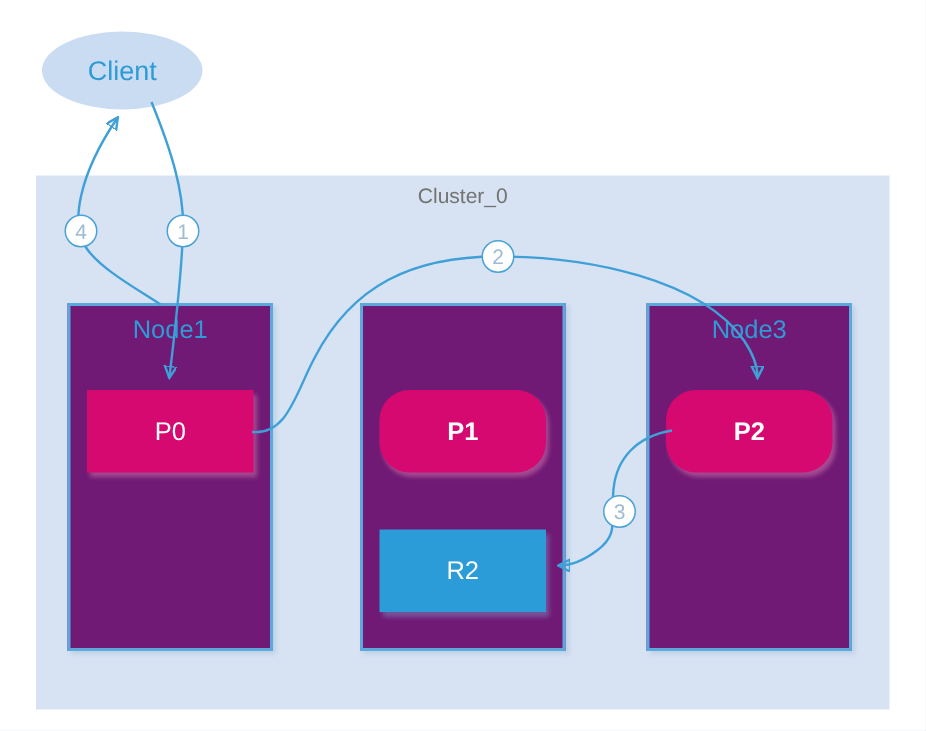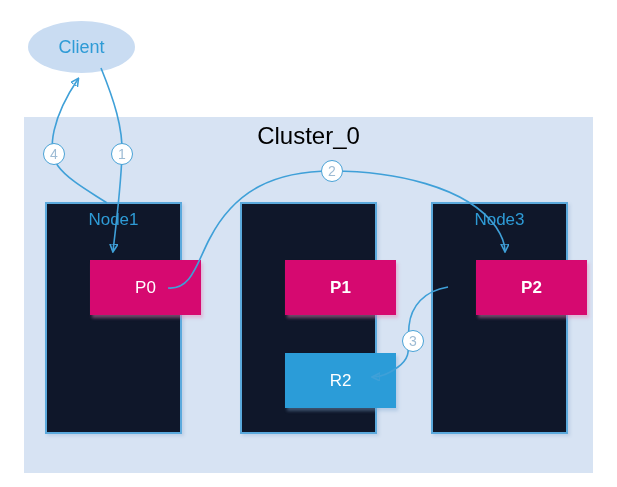--- a/index.html
+++ b/index.html
@@ -17,46 +17,46 @@
     display:flex;align-items:center;justify-content:center;
     color:#2e9bd6;font-size:18px;
   }
   
   .cluster{
     position:absolute;left:24px;top:117px;width:569px;height:356px;
     background:#d7e3f3;
   }
   .cluster-title{
     position:absolute;left:24px;top:122px;width:569px;
-    text-align:center;color:#000000;font-size:24px;
+    text-align:center;color:#737373;font-size:14px;
   }
   
   .node{
     position:absolute;top:202px;width:137px;height:232px;
-    background:#0f172a;border:2px solid #5ba9dc;
+    background:#701a75;border:2px solid #5ba9dc;
     box-sizing:border-box;
     box-shadow:2px 2px 3px rgba(120,150,190,0.25);
   }
   .node.n1{left:45px;}
   .node.n2{left:240px;}
   .node.n3{left:431px;}
   .node-title{
     position:absolute;top:6px;left:0;width:100%;
     text-align:center;color:#2e9bd6;font-size:17px;
   }
   .pbox,.rbox{
     position:absolute;left:11px;width:111px;height:55px;
     display:flex;align-items:center;justify-content:center;
-    color:#ffffff;font-size:17px;margin-left:32px;
+    color:#ffffff;font-size:17px;
   }
   .pbox{
     top:56px;background:#d60970;
     box-shadow:2px 3px 3px rgba(230,130,180,0.45);
   }
-  .pbox.bold{font-weight:bold;}
+  .pbox.bold{font-weight:bold;border-radius:20px;}
   .rbox{
     top:149px;background:#2b9cd8;
     box-shadow:2px 3px 3px rgba(130,170,210,0.4);
   }
   
   svg.arrows{
     position:absolute;left:0;top:0;width:617px;height:487px;
     pointer-events:none;
   }
   svg.arrows path{

